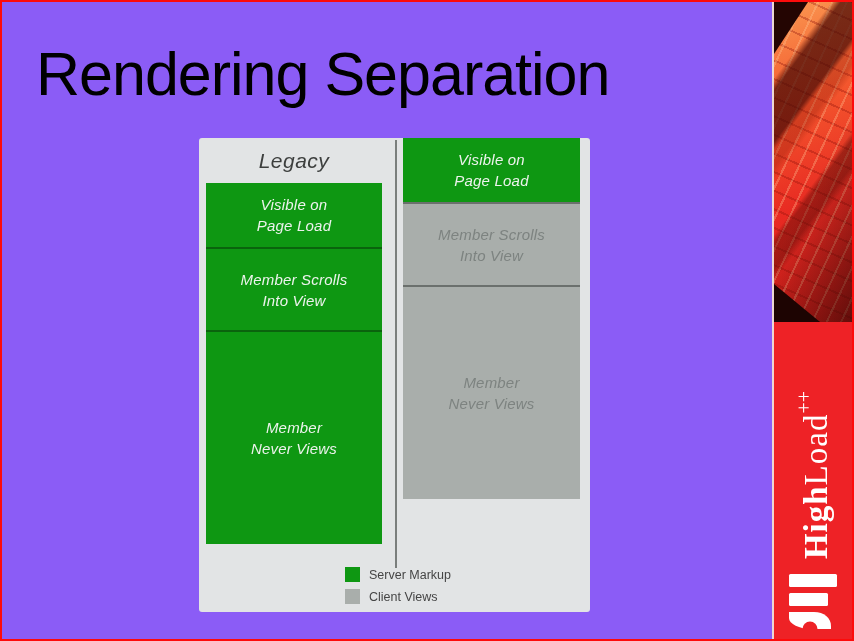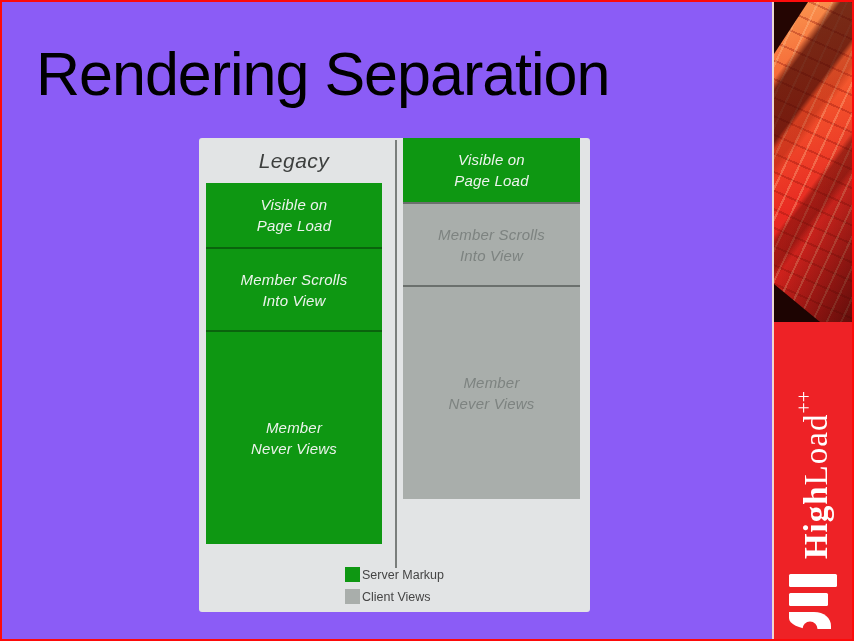--- a/index.html
+++ b/index.html
@@ -23,21 +23,21 @@
        white-space:pre-line;font-size:15px;line-height:21px;letter-spacing:.2px;}
   .r1{height:64px;}.r2{height:81px;}.r3{height:212px;}
   .server{background:#0e9712;color:#edf3ed;}
   .client{background:#a9aeab;color:#7d8380;}
   .col-legacy .box + .box{border-top:2px solid #0a630d;}
   .col-new .box + .box{border-top:2px solid #6b706d;}
   .divider{position:absolute;left:196px;top:2px;width:2px;height:428px;background:#7a7e7c;}
 
   
   .legend{position:absolute;left:146px;top:429px;}
-  .legend-row{display:flex;align-items:center;gap:2px;margin-bottom:7px;}
+  .legend-row{display:flex;align-items:center;gap:9px;margin-bottom:7px;}
   .swatch{width:15px;height:15px;flex:0 0 auto;}
   .swatch.server-sw{background:#0e9712;}
   .swatch.client-sw{background:#a9aeab;}
   .legend-label{font-size:12.5px;color:#454545;}
 
   
   .sidebar{position:absolute;right:0;top:0;height:100%;width:78px;
            border-left:2px solid #eed7d2;background:#ee2226;
            display:flex;flex-direction:column;}
   .photo{position:relative;height:320px;flex:0 0 auto;overflow:hidden;

